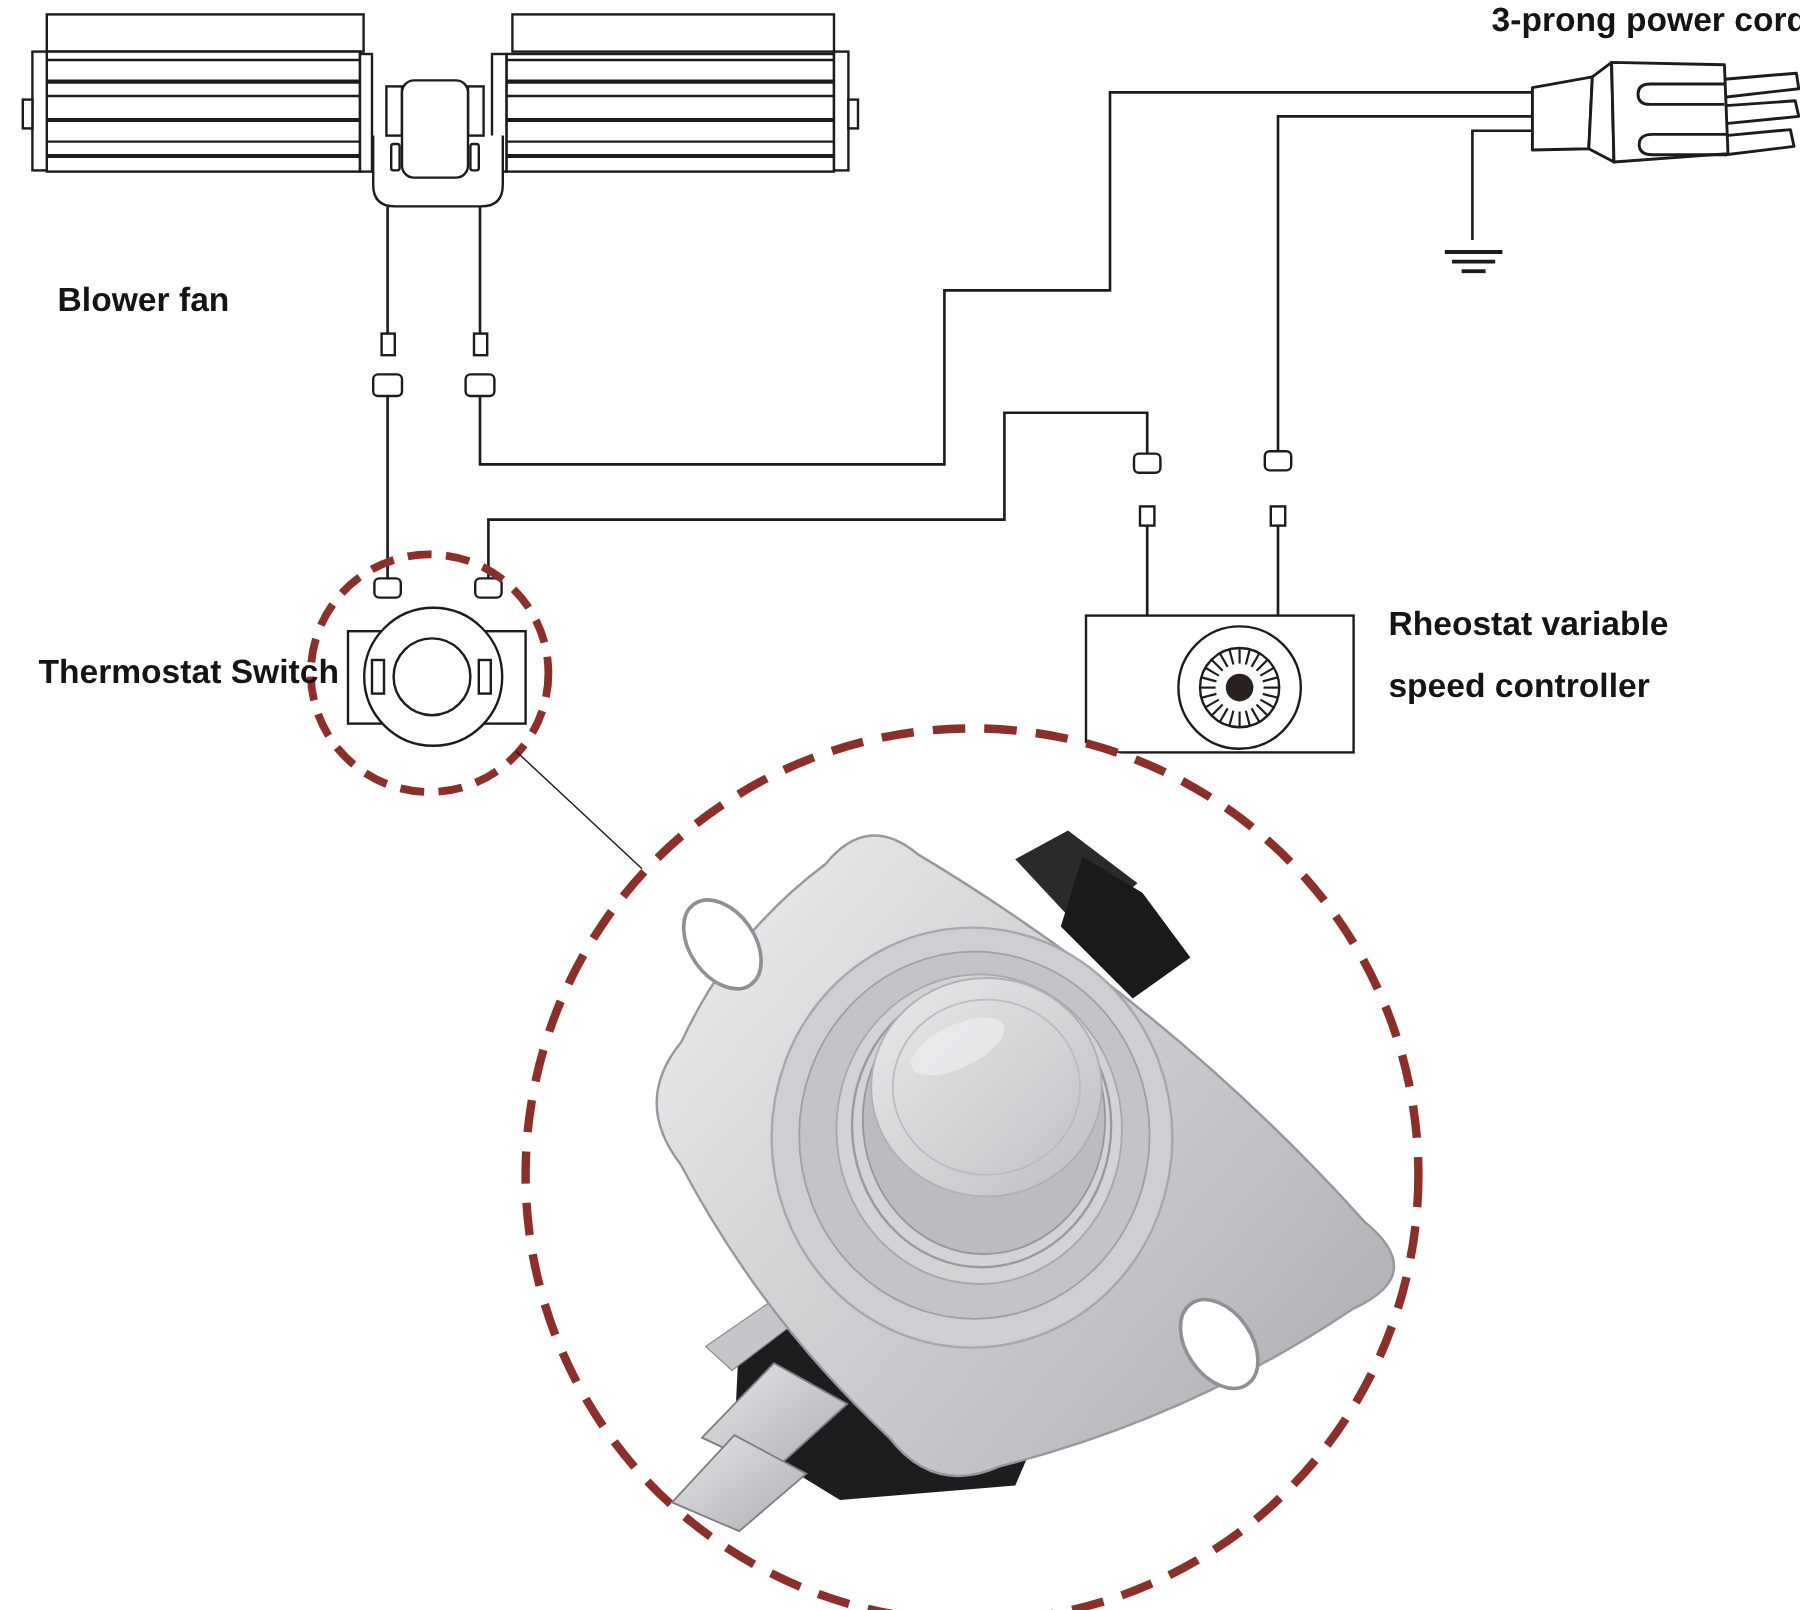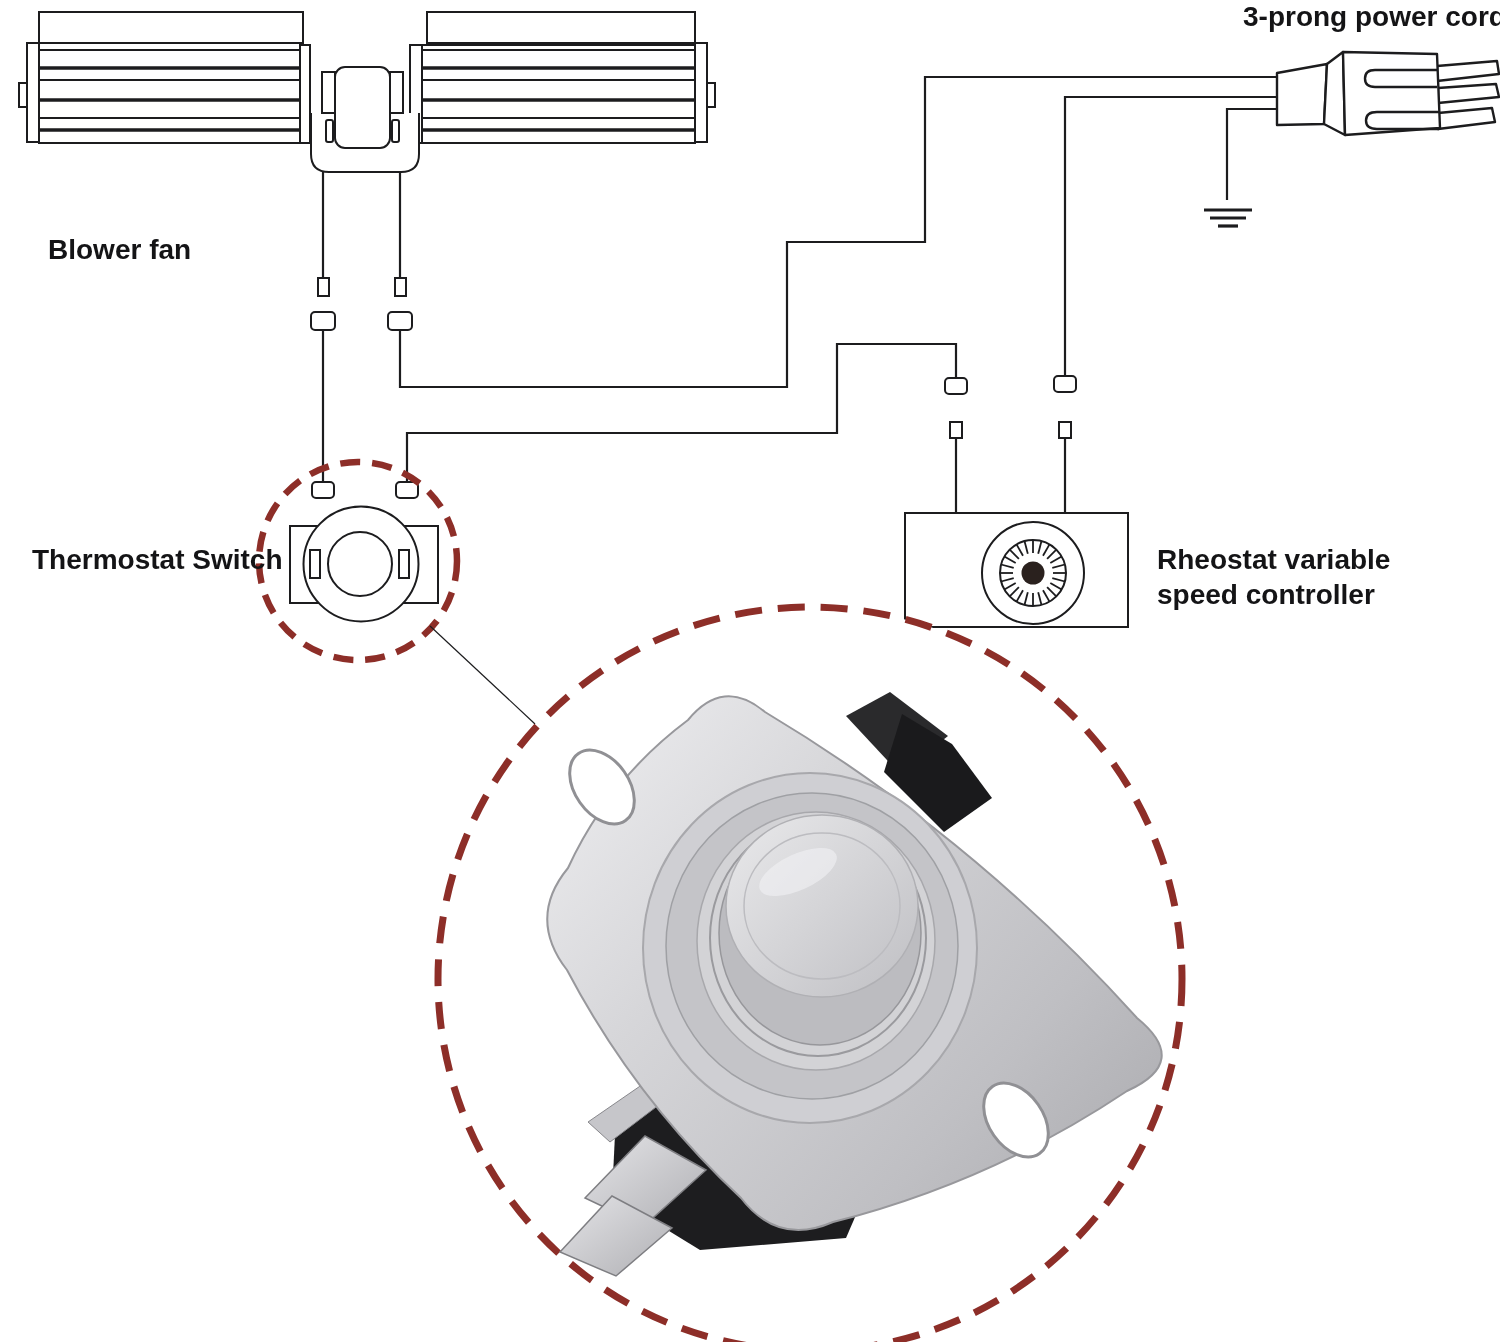--- a/index.html
+++ b/index.html
@@ -16,22 +16,22 @@
     font-family:"Liberation Sans", sans-serif;
     font-weight:600;
     font-size:28px;
     line-height:32px;
     color:#141416;
     white-space:nowrap;
   }
   .lbl-blower{left:48px;top:193px;margin-top:41px;}
   .lbl-cord{left:1243px;top:1px;}
   .lbl-thermostat{left:4px;top:544px;margin-left:28px;}
-  .lbl-rheostat{left:1157px;top:544px;}
-  .lbl-rheostat .line2{display:block;margin-top:3px;}
+  .lbl-rheostat{left:1157px;top:504px;}
+  .lbl-rheostat .line2{display:block;margin-top:20px;}
 </style>
 </head>
 <body>
 
 <div class="canvas">
 
   <svg class="diagram-svg" width="1500" height="1342" viewBox="0 0 1500 1342">
     <defs>
       <linearGradient id="flangeGrad" x1="527" y1="677" x2="1191" y2="1246" gradientUnits="userSpaceOnUse">
         <stop offset="0" stop-color="#f2f2f4"></stop>

